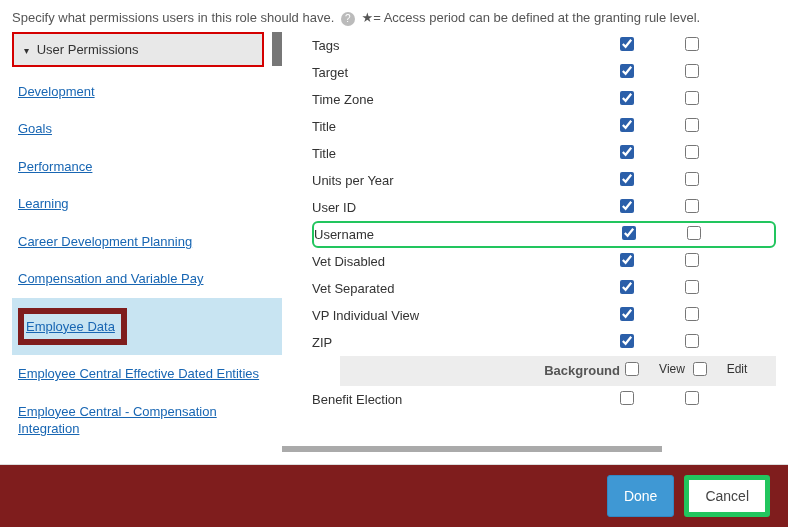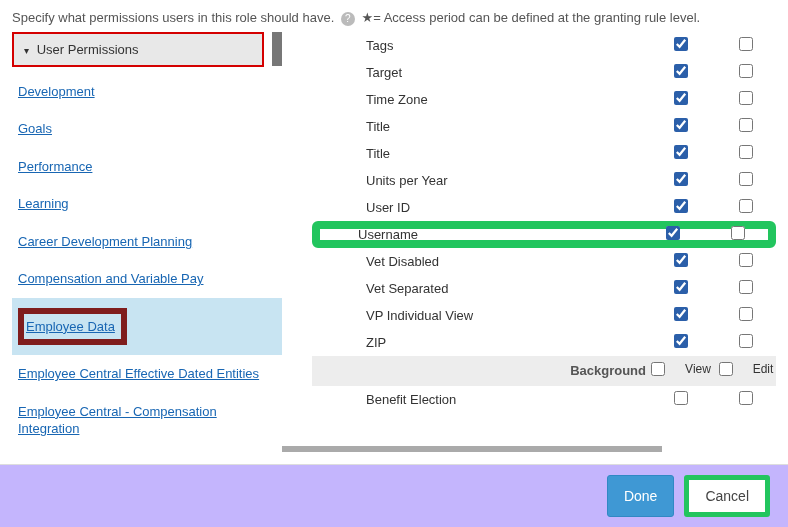--- a/index.html
+++ b/index.html
@@ -89,72 +89,72 @@
       padding-left: 30px;
     }
     .rows-wrap {
       height: 100%;
       overflow: hidden;
     }
     .perm-row {
       display: flex;
       align-items: center;
       height: 27px;
-      justify-content: flex-end;
     }
     .perm-label {
       flex: 0 0 280px;
       color: #333;
       font-size: 13px;
     }
     .col-view, .col-edit {
       flex: 0 0 70px;
       text-align: center;
     }
     .col-edit { flex: 0 0 60px; }
     input[type=checkbox] {
       width: 14px; height: 14px;
       accent-color: #2b5fa9;
     }
     .section-header-row {
       background: #ededed;
       height: 30px;
+      margin-left: 28px;
     }
     .section-header-row .perm-label {
       text-align: right;
       font-weight: bold;
       padding-right: 0;
       flex: 0 0 280px;
       color: #555;
     }
     .section-header-row .head-check {
       display: inline-flex;
       align-items: center;
       gap: 20px;
       font-size: 12px;
       color: #333;
     }
     .row-highlight {
-      border: 8px solid #22c55e;
+      border: 2px solid #22c55e;
       border-radius: 6px;
     }
     .scroll-ind {
       position: absolute;
       left: 0;
       bottom: -4px;
       height: 10px;
       width: 380px;
       background: #aaa;
     }
     
     .footer {
       position: absolute;
       left: 0; right: 0; bottom: 0;
       border-top: 1px solid #ddd;
-      background: #c4b5fd;
+      background: #7f1d1d;
       padding: 10px 18px;
       display: flex;
       justify-content: flex-end;
       gap: 10px;
     }
     .btn {
       padding: 8px 16px;
       font-size: 14px;
       border-radius: 3px;
       cursor: pointer;

